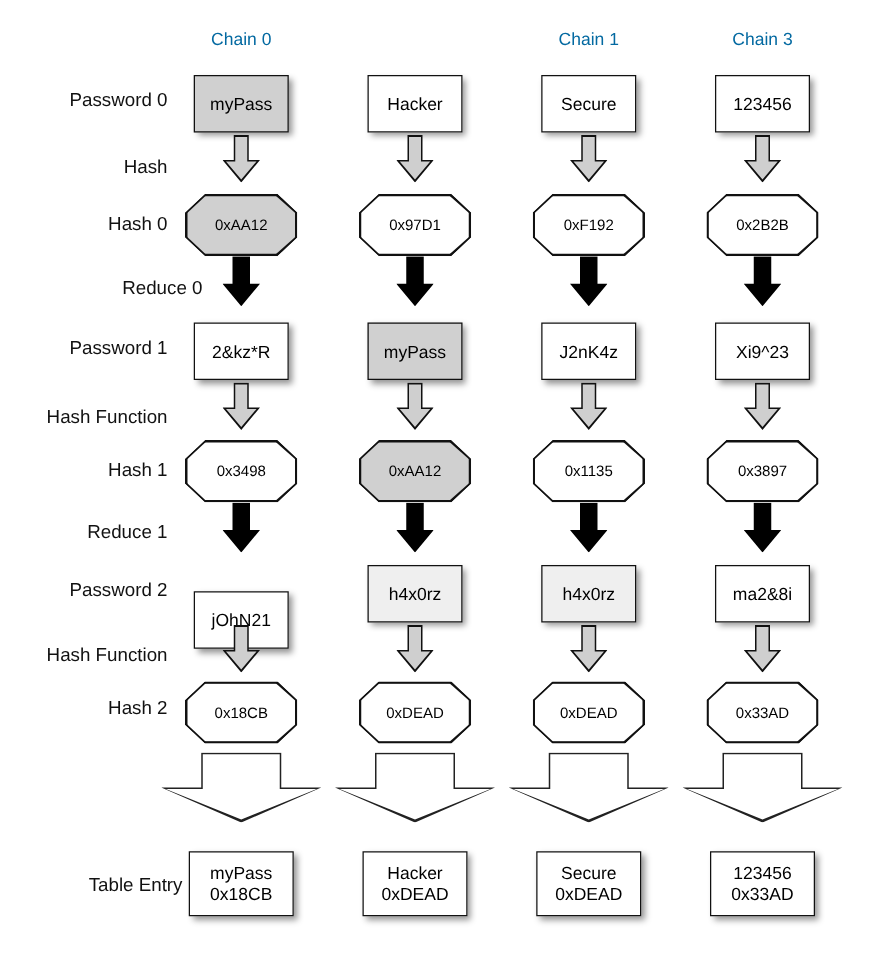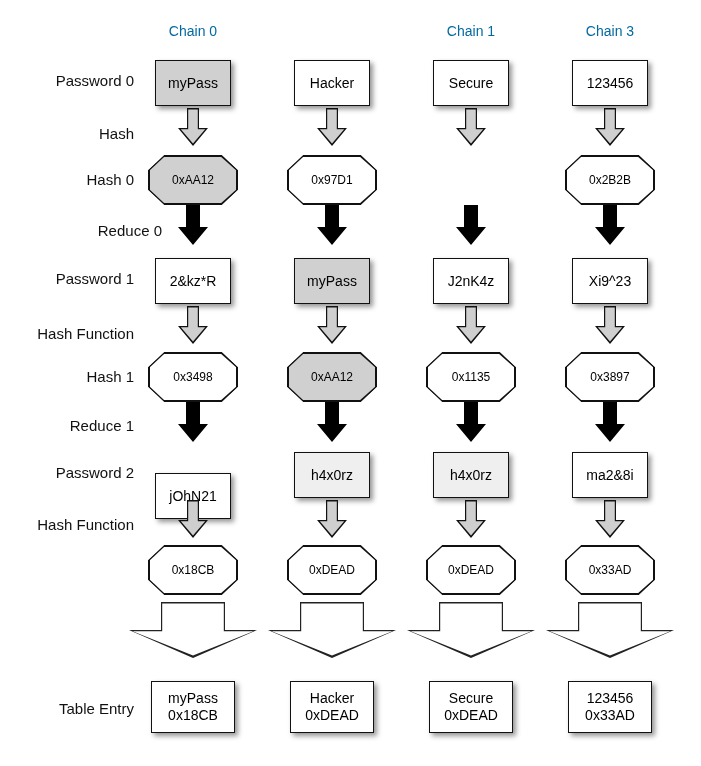--- a/index.html
+++ b/index.html
@@ -178,21 +178,22 @@
 <div class="row-label" style="left: 0px; top: 72px;">Password 0</div>
     <div class="row-label" style="left: 0px; top: 125px;">Hash</div>
     <div class="row-label" style="left: 0px; top: 171px;">Hash 0</div>
     <div class="row-label" style="left: 0px; top: 222px; padding-left: 28px;">Reduce 0</div>
     <div class="row-label" style="left: 0px; top: 270px;">Password 1</div>
     <div class="row-label" style="left: 0px; top: 325px;">Hash Function</div>
     <div class="row-label" style="left: 0px; top: 368px;">Hash 1</div>
     <div class="row-label" style="left: 0px; top: 417px;">Reduce 1</div>
     <div class="row-label" style="left: 0px; top: 464px;">Password 2</div>
     <div class="row-label" style="left: 0px; top: 516px;">Hash Function</div>
-    <div class="row-label" style="left: 0px; top: 700px;">Table Entry</div>
+    <div class="row-label" style="left: 0px; top: 558px;">Hash 2</div>
+    <div class="row-label" style="left: 12px; top: 700px;">Table Entry</div>
     <div class="chain-header" style="left: 138px; top: 22px;">Chain 0</div>
     <div class="pw-box shaded" style="left: 155px; top: 60px;">myPass</div>
     <div class="arrow-gray" style="left: 178px; top: 108px;"></div>
     <div class="hash-oct shaded" style="left: 148px; top: 155px;">
       <div class="oct-border"></div>
       <div class="oct-fill"></div>
       <span class="oct-text">0xAA12</span>
     </div>
     <div class="arrow-black" style="left: 178px; top: 205px;"></div>
     <div class="pw-box" style="left: 155px; top: 258px;">2&amp;kz*R</div>
@@ -240,20 +241,25 @@
       <span class="oct-text">0xDEAD</span>
     </div>
     <div class="arrow-big" style="left: 268px; top: 602px;"></div>
     <div class="entry-box" style="left: 290px; top: 681px;">
       <span>Hacker</span>
       <span>0xDEAD</span>
     </div>
     <div class="chain-header" style="left: 416px; top: 22px;">Chain 1</div>
     <div class="pw-box" style="left: 433px; top: 60px;">Secure</div>
     <div class="arrow-gray" style="left: 456px; top: 108px;"></div>
+    <div class="hash-oct" style="left: 426px; top: 155px;">
+      <div class="oct-border"></div>
+      <div class="oct-fill"></div>
+      <span class="oct-text">0xF192</span>
+    </div>
     <div class="arrow-black" style="left: 456px; top: 205px;"></div>
     <div class="pw-box" style="left: 433px; top: 258px;">J2nK4z</div>
     <div class="arrow-gray" style="left: 456px; top: 306px;"></div>
     <div class="hash-oct" style="left: 426px; top: 352px;">
       <div class="oct-border"></div>
       <div class="oct-fill"></div>
       <span class="oct-text">0x1135</span>
     </div>
     <div class="arrow-black" style="left: 456px; top: 402px;"></div>
     <div class="pw-box faint" style="left: 433px; top: 452px;">h4x0rz</div>

